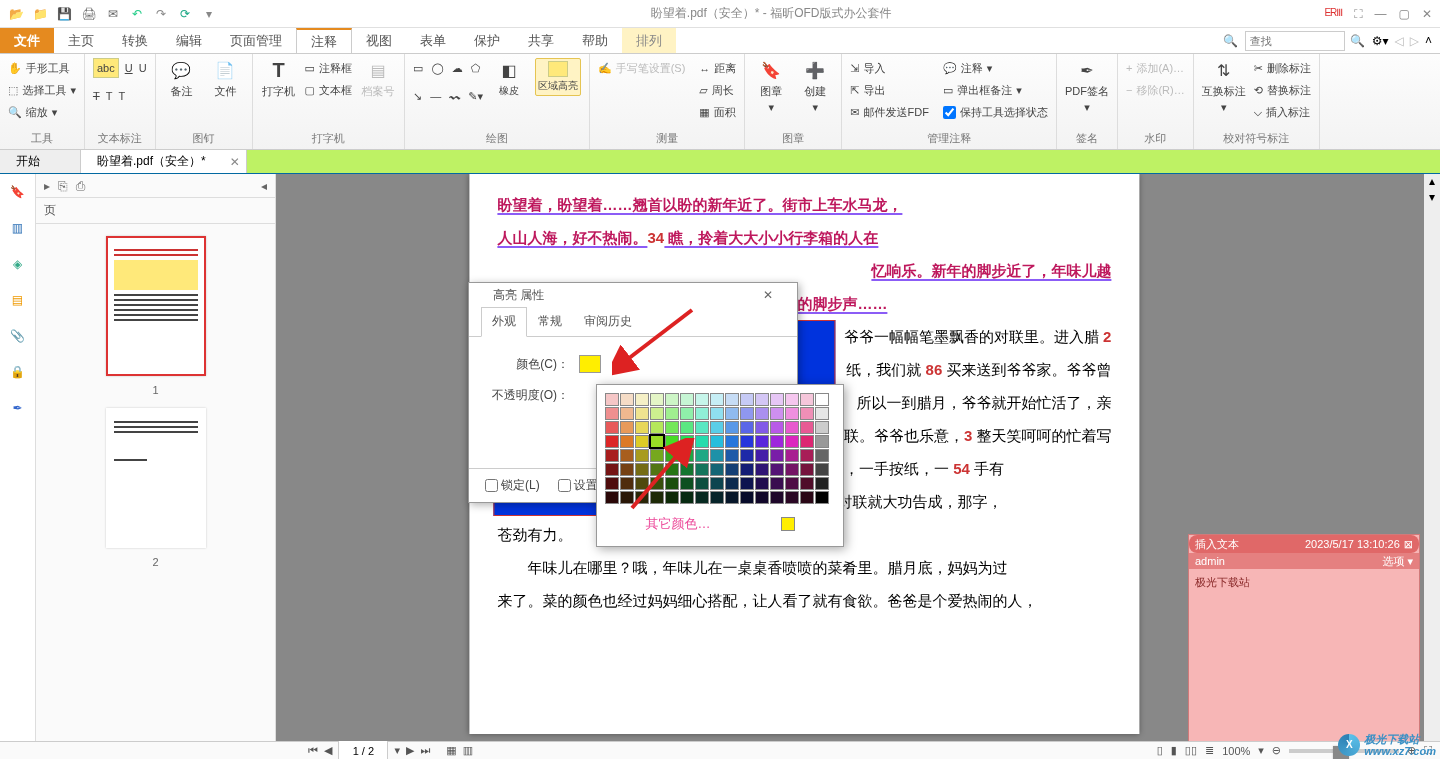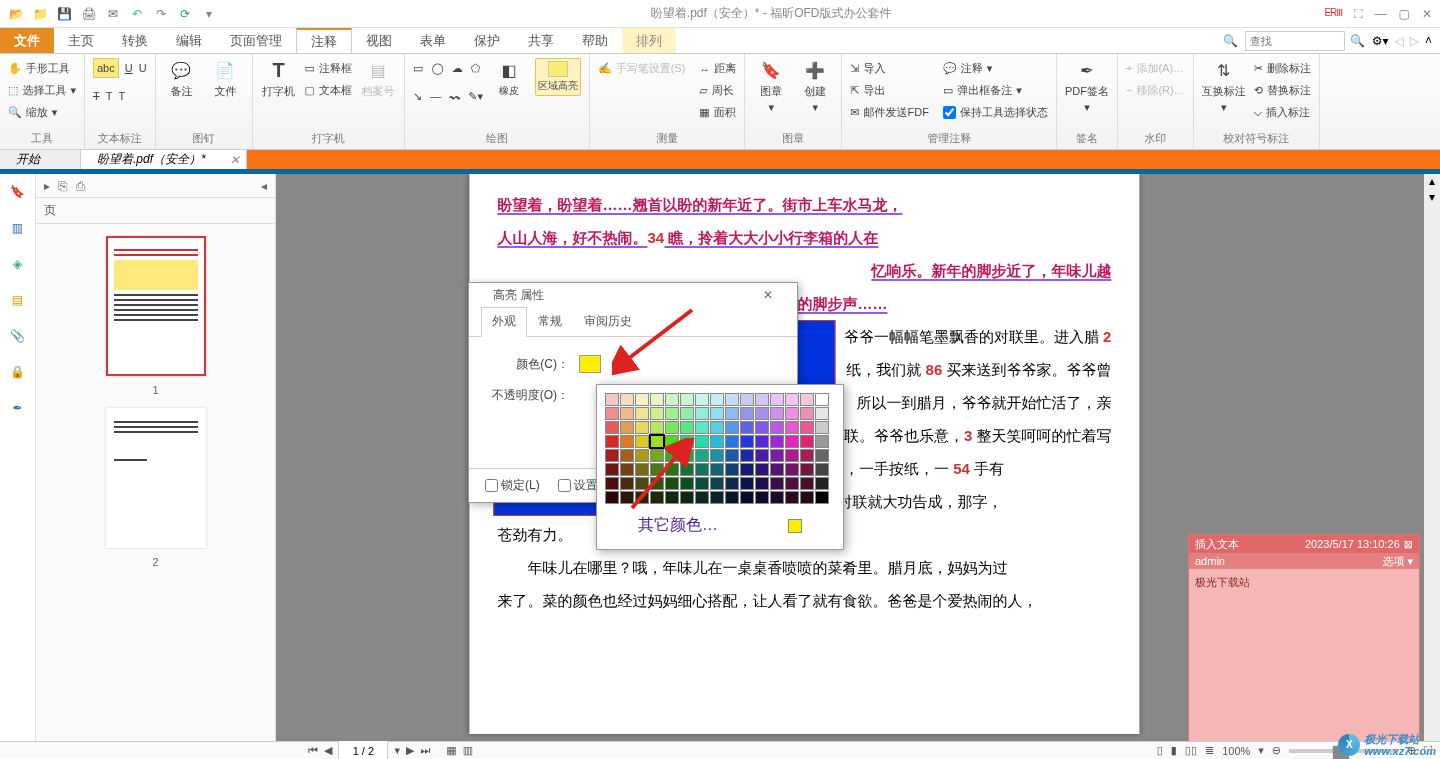--- a/index.html
+++ b/index.html
@@ -28,21 +28,21 @@
 .ribbon-group-label { text-align: center; font-size: 11px; color: #777; height: 16px; }
 .rb-btn { display: flex; flex-direction: column; align-items: center; gap: 2px; font-size: 11px; color: #444; min-width: 36px; cursor: pointer; }
 .rb-btn.disabled { color: #bbb; }
 .rb-ico { width: 24px; height: 24px; display: flex; align-items: center; justify-content: center; font-size: 16px; }
 .rb-small { font-size: 11px; color: #444; display: flex; align-items: center; gap: 4px; height: 20px; cursor: pointer; white-space: nowrap; }
 .rb-small.disabled { color: #bbb; }
 .rb-stack { display: flex; flex-direction: column; gap: 2px; }
 .rb-highlight-active { background: #fff3c4; border: 1px solid #e5c452; border-radius: 2px; padding: 2px; }
 
 
-.doc-tabs { height: 24px; background: #f97316; border-bottom: 5px solid #0369a1; display: flex; font-style: italic; }
+.doc-tabs { height: 24px; background: #bef264; border-bottom: 1px solid #0369a1; display: flex; }
 .doc-tab { padding: 0 40px 0 16px; display: flex; align-items: center; background: #eee; border-right: 1px solid #ccc; font-size: 12px; position: relative; }
 .doc-tab .close { position: absolute; right: 6px; color: #888; }
 
 
 .main { display: flex; height: 567px; }
 .sidebar { width: 36px; background: #fff; border-right: 1px solid #ddd; display: flex; flex-direction: column; gap: 16px; padding-top: 8px; align-items: center; }
 .sb-ico { width: 20px; height: 20px; display: flex; align-items: center; justify-content: center; color: #888; cursor: pointer; }
 .sb-ico.active { color: #2b6fb5; }
 
 .thumbs { width: 240px; background: #fafafa; border-right: 1px solid #ddd; display: flex; flex-direction: column; }
@@ -73,29 +73,29 @@
 .dlg-row { display: flex; align-items: center; gap: 10px; margin-bottom: 14px; font-size: 12px; color: #444; }
 .dlg-row label { width: 80px; text-align: right; }
 .color-swatch { width: 22px; height: 18px; background: #ffee00; border: 1px solid #999; cursor: pointer; }
 .dialog-bottom { border-top: 1px solid #ccc; padding: 8px 16px; display: flex; gap: 18px; font-size: 12px; color: #444; }
 .dialog-bottom label { display: flex; align-items: center; gap: 3px; }
 
 
 .color-popup { position: absolute; left: 596px; top: 384px; width: 248px; background: #fff; border: 1px solid #999; box-shadow: 2px 2px 10px rgba(0,0,0,0.35); z-index: 60; padding: 8px; }
 .color-grid { display: grid; grid-template-columns: repeat(15, 14px); gap: 1px; }
 .color-cell { width: 14px; height: 13px; border: 1px solid #888; cursor: pointer; }
-.color-more { margin-top: 6px; padding: 4px; text-align: center; font-size: 16px; color: #4c1d95; border: 1px solid transparent; cursor: pointer; display: flex; align-items: center; justify-content: center; gap: 70px; }
+.color-more { margin-top: 6px; padding: 4px; text-align: center; font-size: 13px; color: #ec4899; border: 1px solid transparent; cursor: pointer; display: flex; align-items: center; justify-content: center; gap: 70px; }
 .color-more .sw { width: 14px; height: 14px; background: #ffee00; border: 1px solid #888; }
 
 
 .arrow { position: absolute; z-index: 70; pointer-events: none; }
 
 
 .sticky { position: absolute; right: 20px; top: 360px; width: 232px; height: 228px; background: #f7b6b6; border: 1px solid #d07a7a; z-index: 40; font-size: 11px; }
-.sticky-hdr { height: 18px; background: #e06868; color: #fff; display: flex; align-items: center; padding: 0 6px; }
+.sticky-hdr { height: 18px; background: #e06868; color: #fff; display: flex; align-items: center; padding: 0 6px; border-radius: 8px; }
 .sticky-hdr .time { margin-left: auto; }
 .sticky-hdr2 { height: 16px; background: #e58080; color: #fff; display: flex; padding: 0 6px; align-items: center; }
 .sticky-hdr2 .opt { margin-left: auto; }
 .sticky-body { padding: 6px; color: #8b2b2b; }
 
 
 .statusbar { height: 18px; border-top: 1px solid #ccc; display: flex; align-items: center; padding: 0 8px; gap: 12px; font-size: 11px; color: #555; background: #fafafa; }
 .page-nav { display: flex; align-items: center; gap: 6px; margin-left: 300px; }
 .page-nav input { width: 50px; height: 24px; font-size: 11px; text-align: center; border: 1px solid #ccc; }
 .zoom-area { margin-left: auto; display: flex; align-items: center; gap: 8px; }

